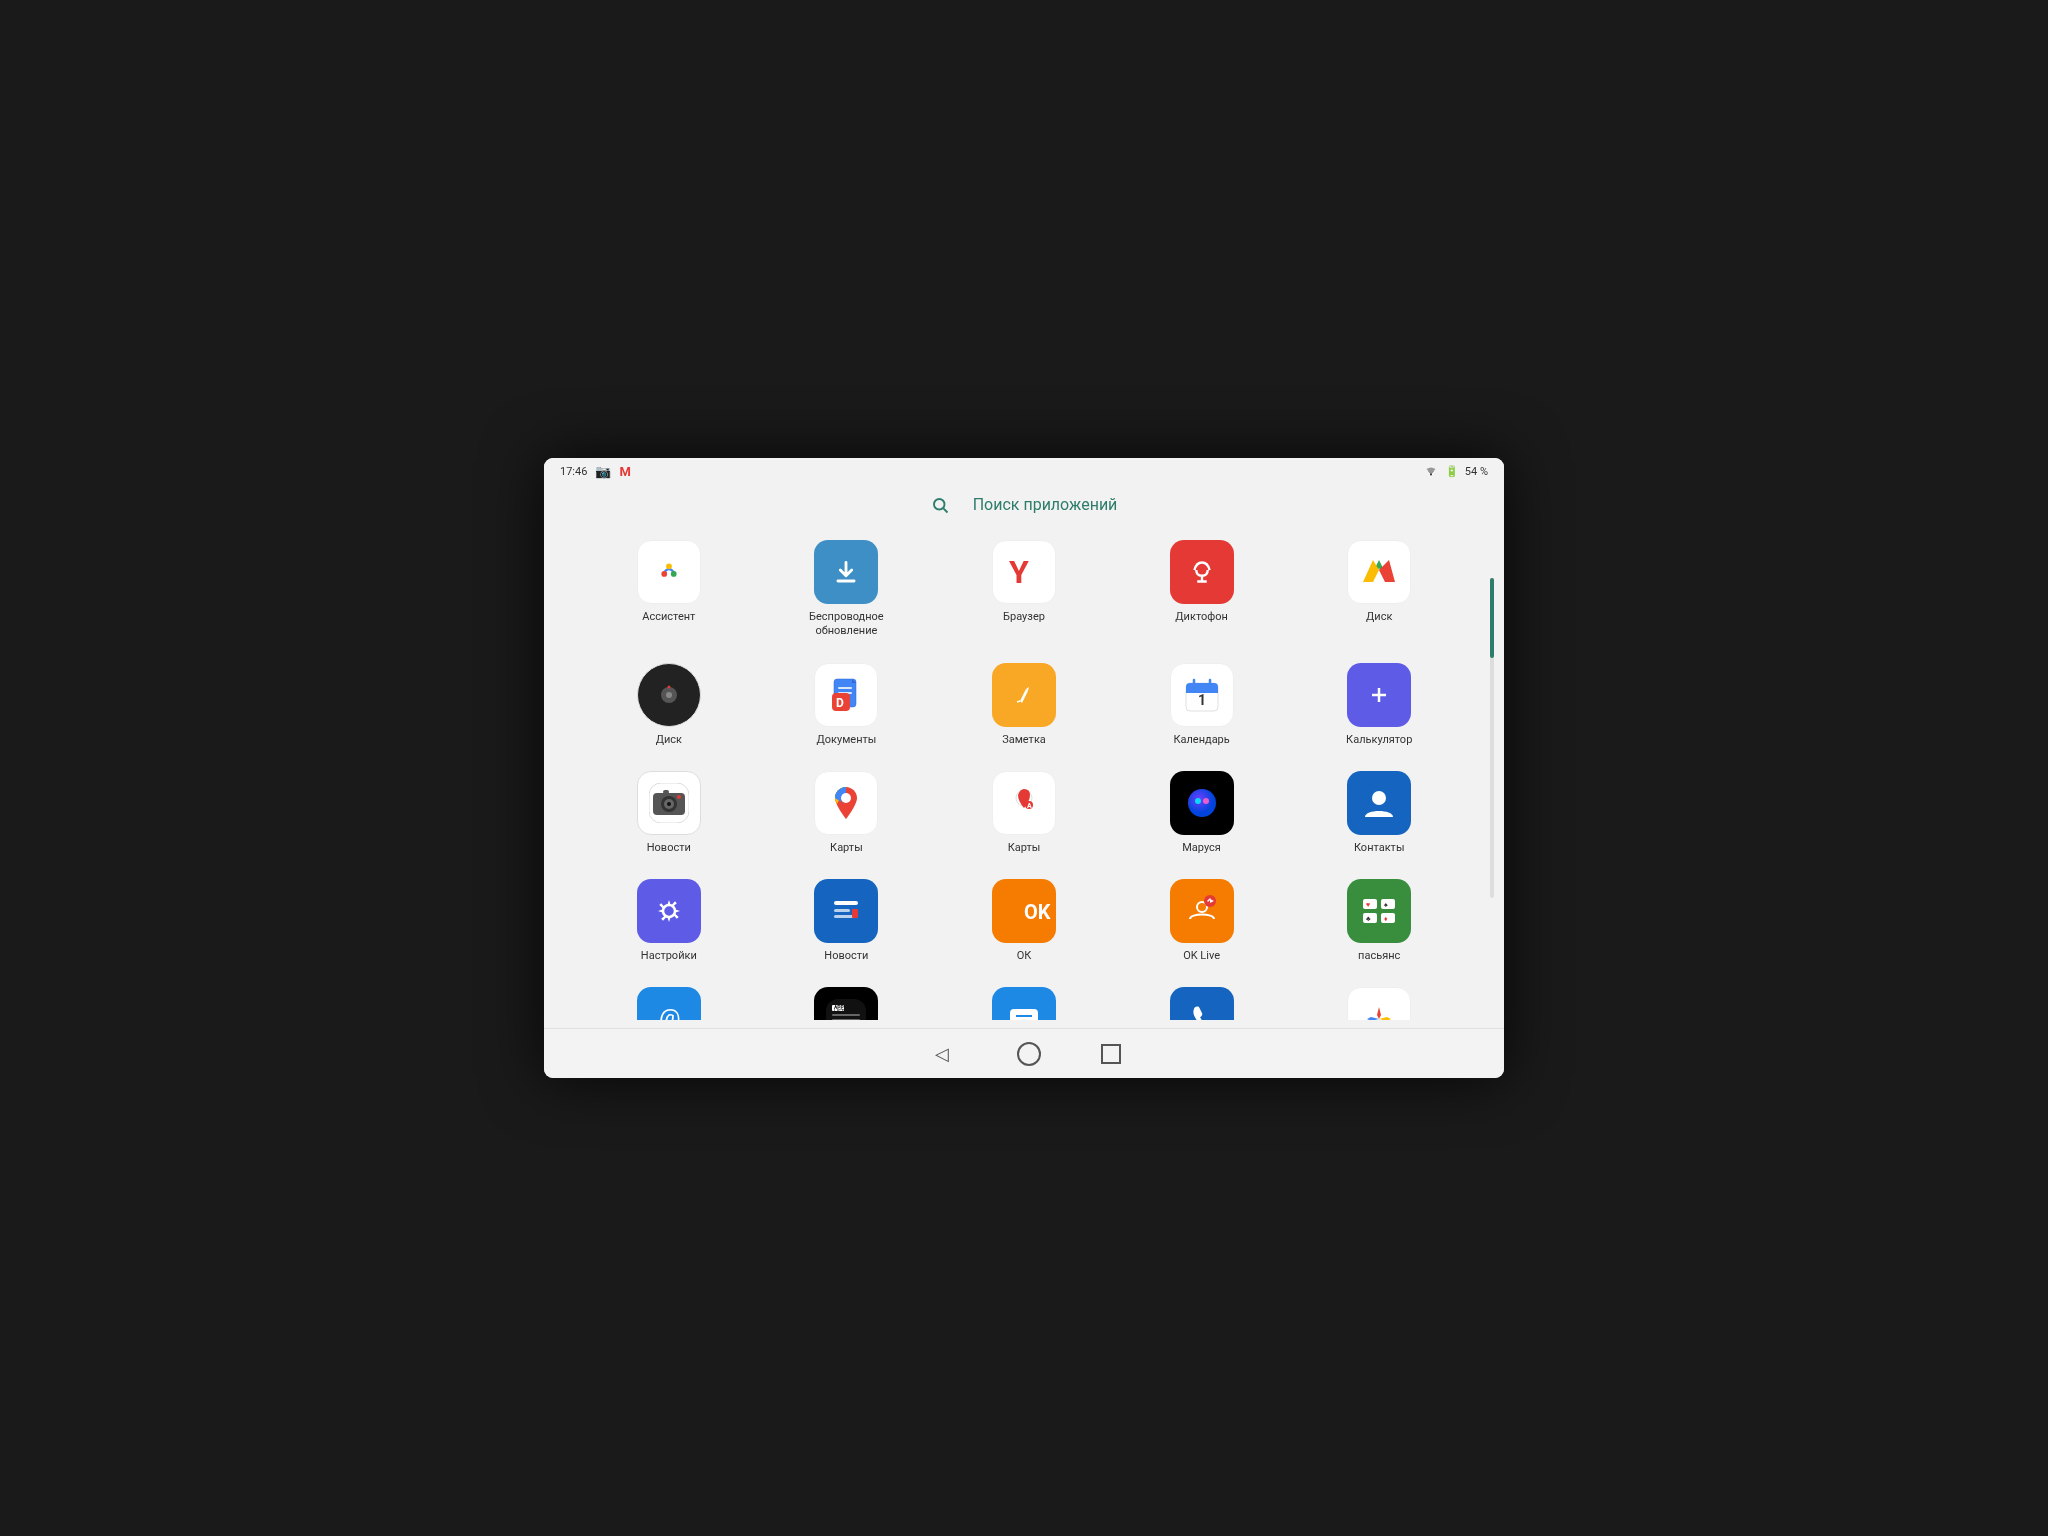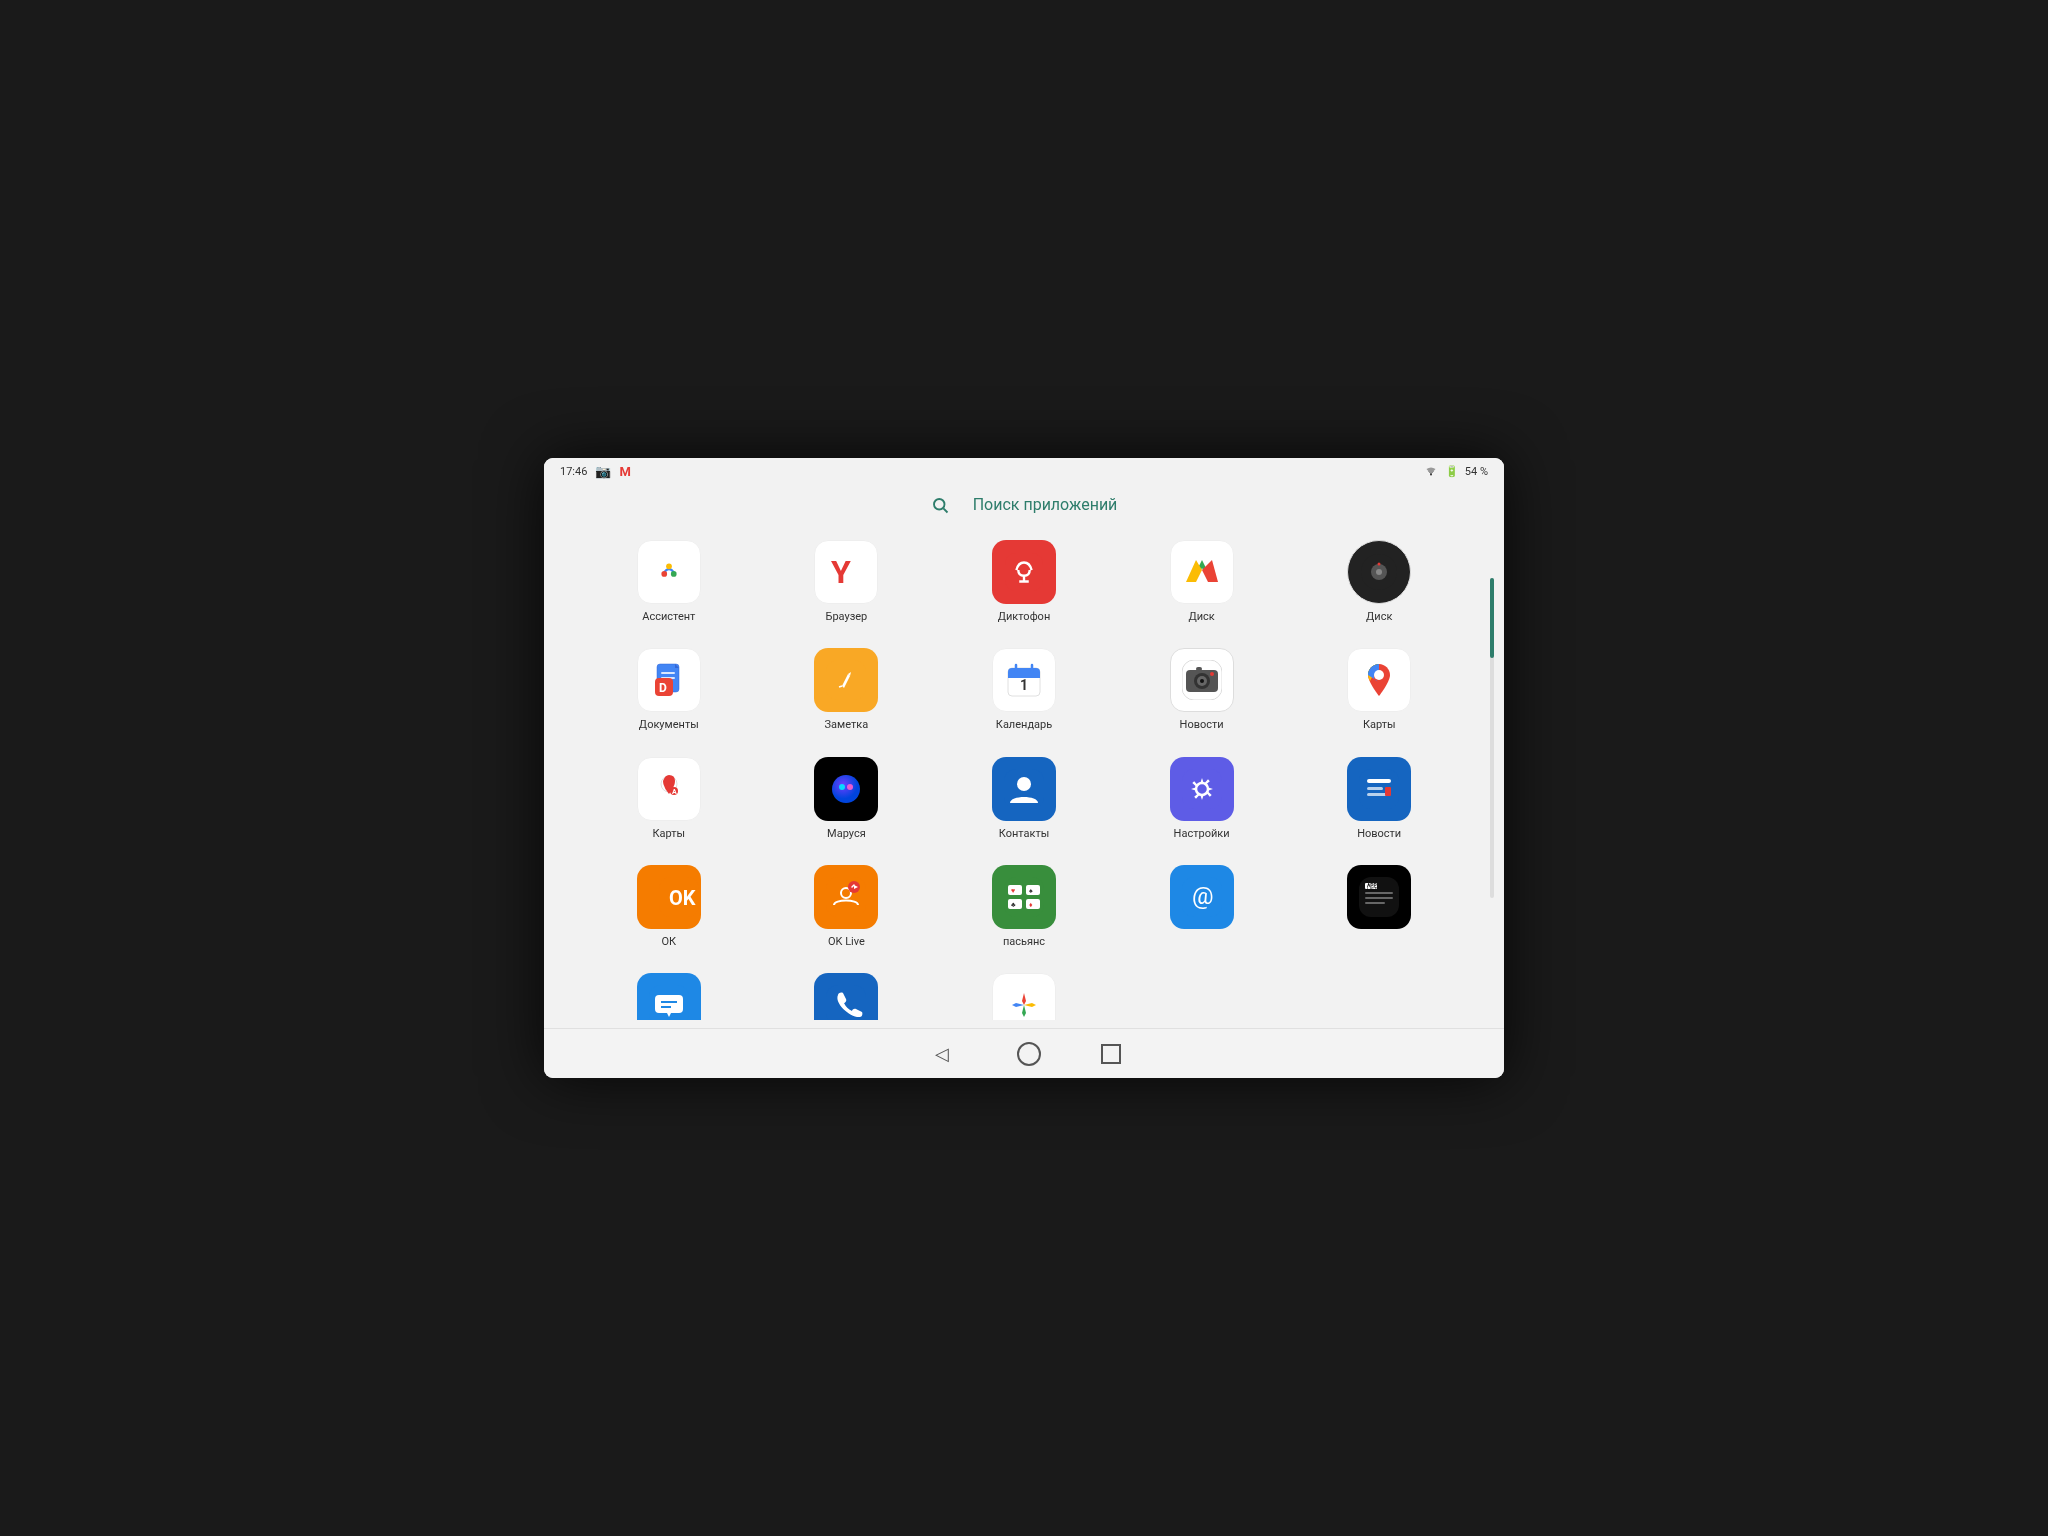--- a/index.html
+++ b/index.html
@@ -187,20 +187,30 @@
             <circle cx="20" cy="20" r="12" fill="white"></circle>
             <path d="M14 22 Q20 12 26 22" fill="none" stroke="#4285F4" stroke-width="2.5"></path>
             <circle cx="15" cy="22" r="3" fill="#EA4335"></circle>
             <circle cx="25" cy="22" r="3" fill="#34A853"></circle>
             <circle cx="20" cy="14" r="3" fill="#FBBC04"></circle>
           </svg>
       </div>
       <span class="app-label">Ассистент</span>
     </div>
 
+    <div class="app-item">
+      <div class="app-icon icon-wireless-update">
+        <svg width="38" height="38" viewBox="0 0 40 40">
+            <rect width="40" height="40" rx="12" fill="#3d8fc5"></rect>
+            <path d="M20 10 L20 24 M14 18 L20 24 L26 18" stroke="white" stroke-width="3" fill="none" stroke-linecap="round" stroke-linejoin="round"></path>
+            <rect x="10" y="28" width="20" height="3" rx="1.5" fill="white"></rect>
+          </svg>
+      </div>
+      <span class="app-label">Беспроводное обновление</span>
+    </div>
 
     <div class="app-item">
       <div class="app-icon icon-browser" style="border:1px solid #eee;">
         <svg width="42" height="42" viewBox="0 0 42 42">
             <text x="6" y="32" font-size="32" font-weight="bold" fill="#e53935">Y</text>
           </svg>
       </div>
       <span class="app-label">Браузер</span>
     </div>
 
@@ -276,20 +286,30 @@
             <rect x="4" y="8" width="32" height="10" rx="4" fill="#4285F4"></rect>
             <rect x="4" y="14" width="32" height="4" fill="#4285F4"></rect>
             <text x="16" y="30" font-size="14" fill="#333" font-weight="bold">1</text>
             <line x1="12" y1="5" x2="12" y2="12" stroke="#4285F4" stroke-width="2.5" stroke-linecap="round"></line>
             <line x1="28" y1="5" x2="28" y2="12" stroke="#4285F4" stroke-width="2.5" stroke-linecap="round"></line>
           </svg>
       </div>
       <span class="app-label">Календарь</span>
     </div>
 
+    <div class="app-item">
+      <div class="app-icon icon-calculator">
+        <svg width="40" height="40" viewBox="0 0 40 40">
+            <rect width="40" height="40" rx="12" fill="#5e5ce6"></rect>
+            <line x1="13" y1="20" x2="27" y2="20" stroke="white" stroke-width="2.5"></line>
+            <line x1="20" y1="13" x2="20" y2="27" stroke="white" stroke-width="2.5"></line>
+          </svg>
+      </div>
+      <span class="app-label">Калькулятор</span>
+    </div>
 
     <div class="app-item">
       <div class="app-icon icon-camera">
         <svg width="40" height="40" viewBox="0 0 40 40">
             <rect width="40" height="40" rx="12" fill="white" stroke="#ddd" stroke-width="1"></rect>
             <rect x="4" y="10" width="32" height="22" rx="4" fill="#555"></rect>
             <circle cx="20" cy="21" r="8" fill="#333"></circle>
             <circle cx="20" cy="21" r="5" fill="#666"></circle>
             <circle cx="20" cy="21" r="2" fill="#111"></circle>
             <rect x="14" y="7" width="6" height="4" rx="2" fill="#555"></rect>

